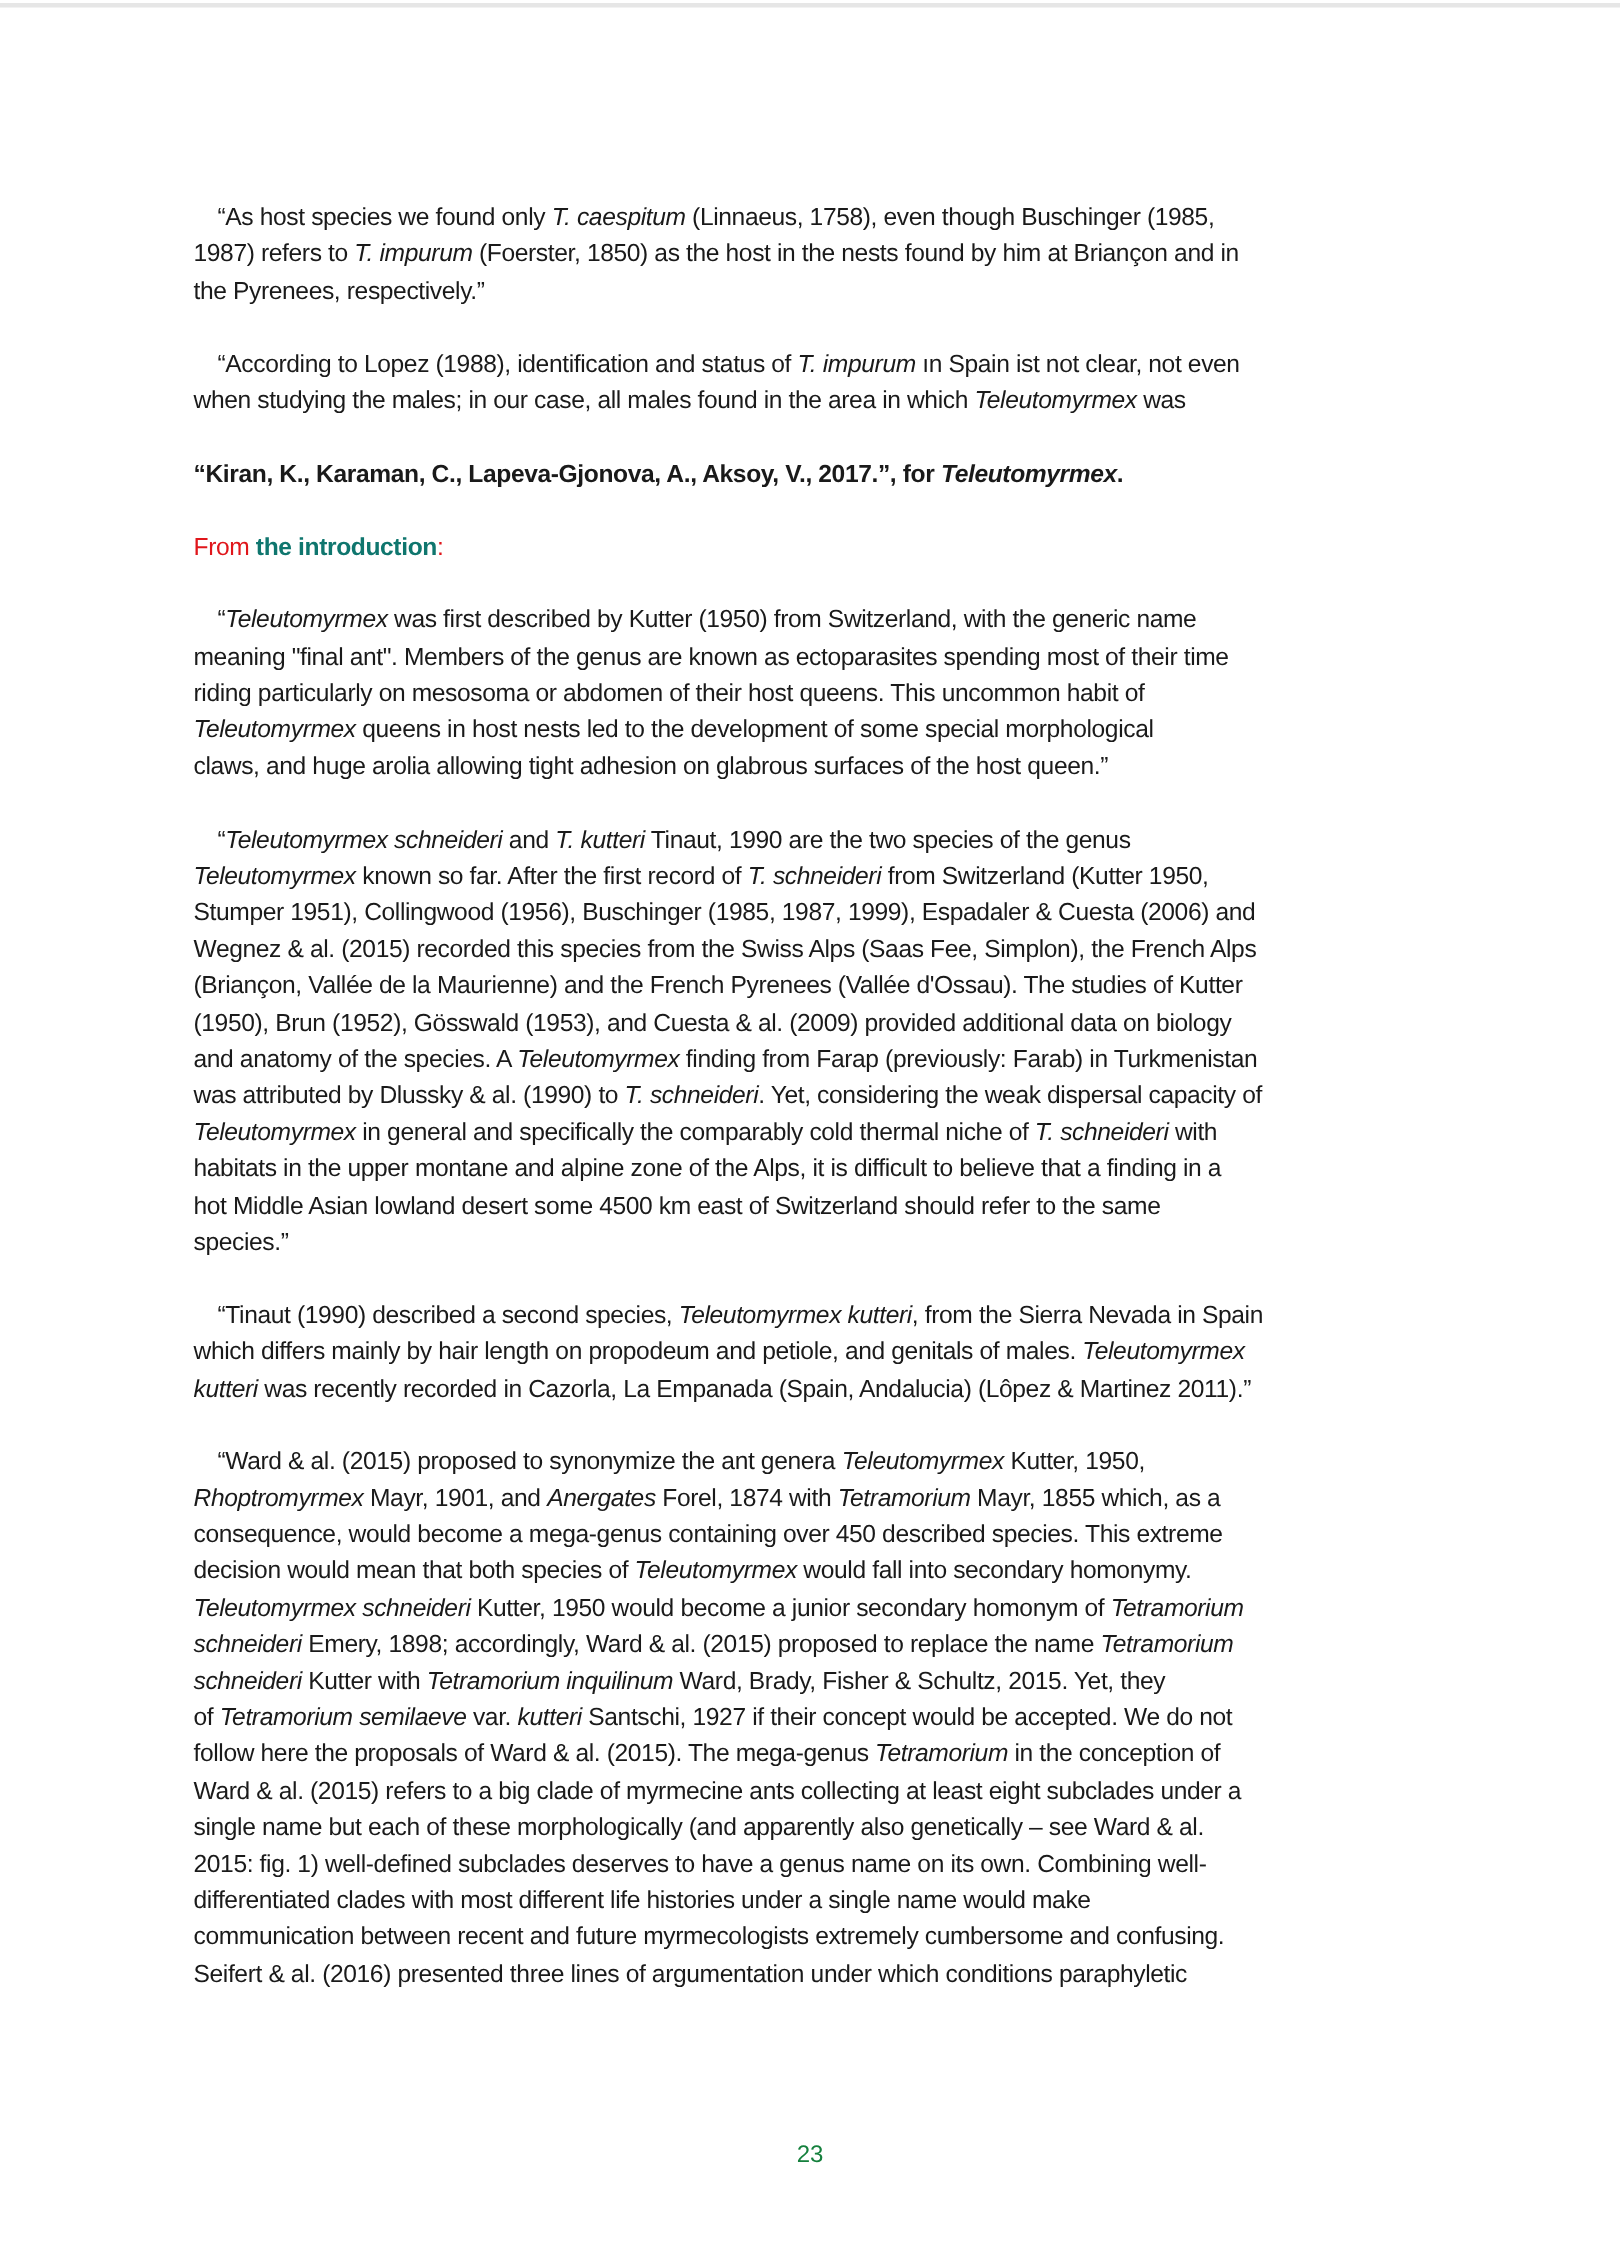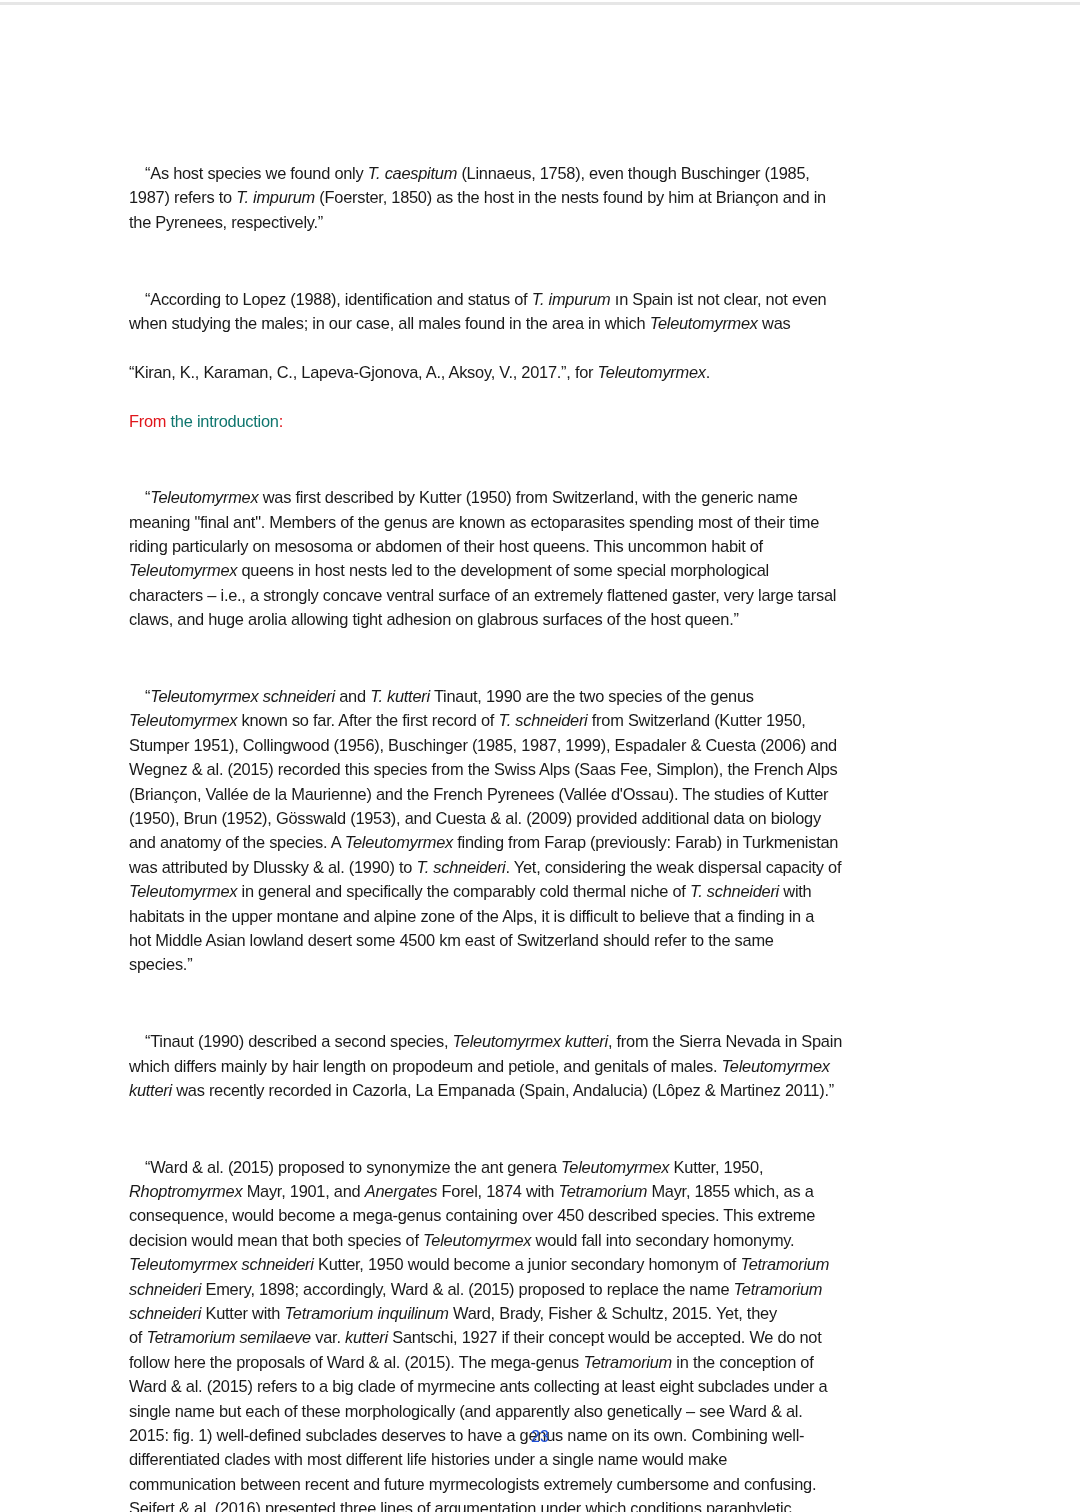--- a/index.html
+++ b/index.html
@@ -12,29 +12,29 @@
     position: absolute; left: 0; top: 2px; width: 1080px; height: 3px; background: #e6e6e6;
   }
   .page {
     position: absolute; left: 129px; top: 133px; width: 822px;
   }
   .line {
     height: 24.4px; line-height: 24.4px; white-space: nowrap;
     font-size: 16.4px; letter-spacing: -0.25px;
     transform-origin: left center;
   }
-  .indent { padding-left: 16px; margin-top: 28px; }
+  .indent { padding-left: 16px; }
   .gap { height: 24.4px; }
   i { font-style: italic; }
-  b { font-weight: normal; }
+  b { font-weight: bold; }
   .red { color: #e0161b; }
   .red b { color: #0f766e; }
   .page-number {
     position: absolute; left: 0; width: 1080px; top: 1428px; text-align: center;
-    font-size: 16px; color: #1d4ed8;
+    font-size: 16px; color: #15803d;
   }
 </style>
 </head>
 <body>
 
 <div class="top-rule"></div>
 
 <div class="page" id="page">
   <div>
       <div class="line indent"><span>“As host species we found only </span><span><i>T. caespitum</i></span><span> (Linnaeus, 1758), even though Buschinger (1985,</span></div>
@@ -53,21 +53,20 @@
   <div class="gap"></div>
   <div>
       <div class="line"><span class="red">From </span><span class="red"><b>the introduction</b></span><span class="red">:</span></div>
     </div>
   <div class="gap"></div>
   <div>
       <div class="line indent"><span>“</span><span><i>Teleutomyrmex</i></span><span> was first described by Kutter (1950) from Switzerland, with the generic name</span></div>
       <div class="line"><span>meaning "final ant". Members of the genus are known as ectoparasites spending most of their time</span></div>
       <div class="line"><span>riding particularly on mesosoma or abdomen of their host queens. This uncommon habit of</span></div>
       <div class="line"><span><i>Teleutomyrmex</i></span><span> queens in host nests led to the development of some special morphological</span></div>
-      <div class="line"><span>characters – i.e., a strongly concave ventral surface of an extremely flattened gaster, very large tarsal</span></div>
       <div class="line"><span>claws, and huge arolia allowing tight adhesion on glabrous surfaces of the host queen.”</span></div>
     </div>
   <div class="gap"></div>
   <div>
       <div class="line indent"><span>“</span><span><i>Teleutomyrmex schneideri</i></span><span> and </span><span><i>T. kutteri</i></span><span> Tinaut, 1990 are the two species of the genus</span></div>
       <div class="line"><span><i>Teleutomyrmex</i></span><span> known so far. After the first record of </span><span><i>T. schneideri</i></span><span> from Switzerland (Kutter 1950,</span></div>
       <div class="line"><span>Stumper 1951), Collingwood (1956), Buschinger (1985, 1987, 1999), Espadaler &amp; Cuesta (2006) and</span></div>
       <div class="line"><span>Wegnez &amp; al. (2015) recorded this species from the Swiss Alps (Saas Fee, Simplon), the French Alps</span></div>
       <div class="line"><span>(Briançon, Vallée de la Maurienne) and the French Pyrenees (Vallée d'Ossau). The studies of Kutter</span></div>
       <div class="line"><span>(1950), Brun (1952), Gösswald (1953), and Cuesta &amp; al. (2009) provided additional data on biology</span></div>

